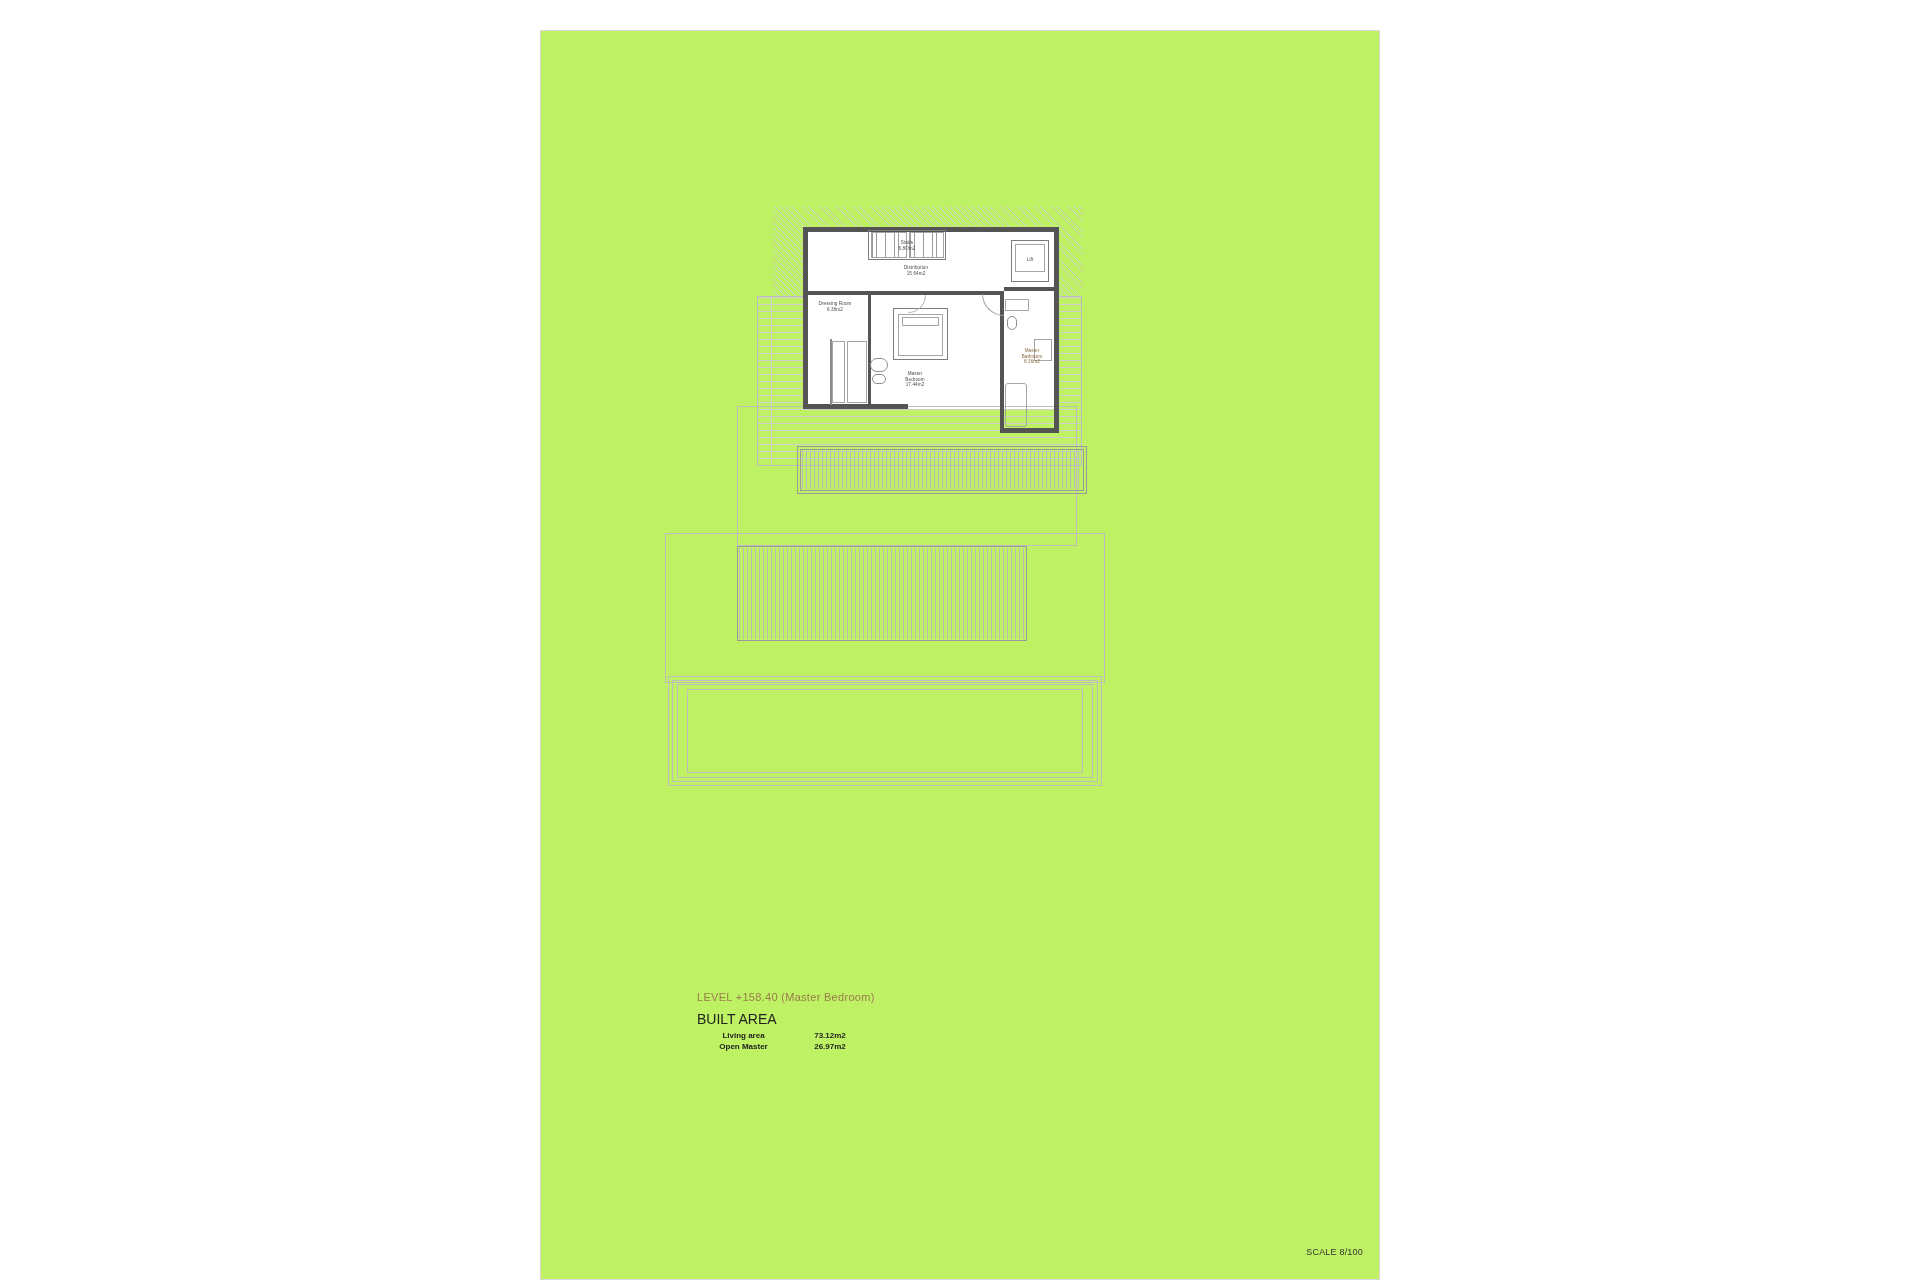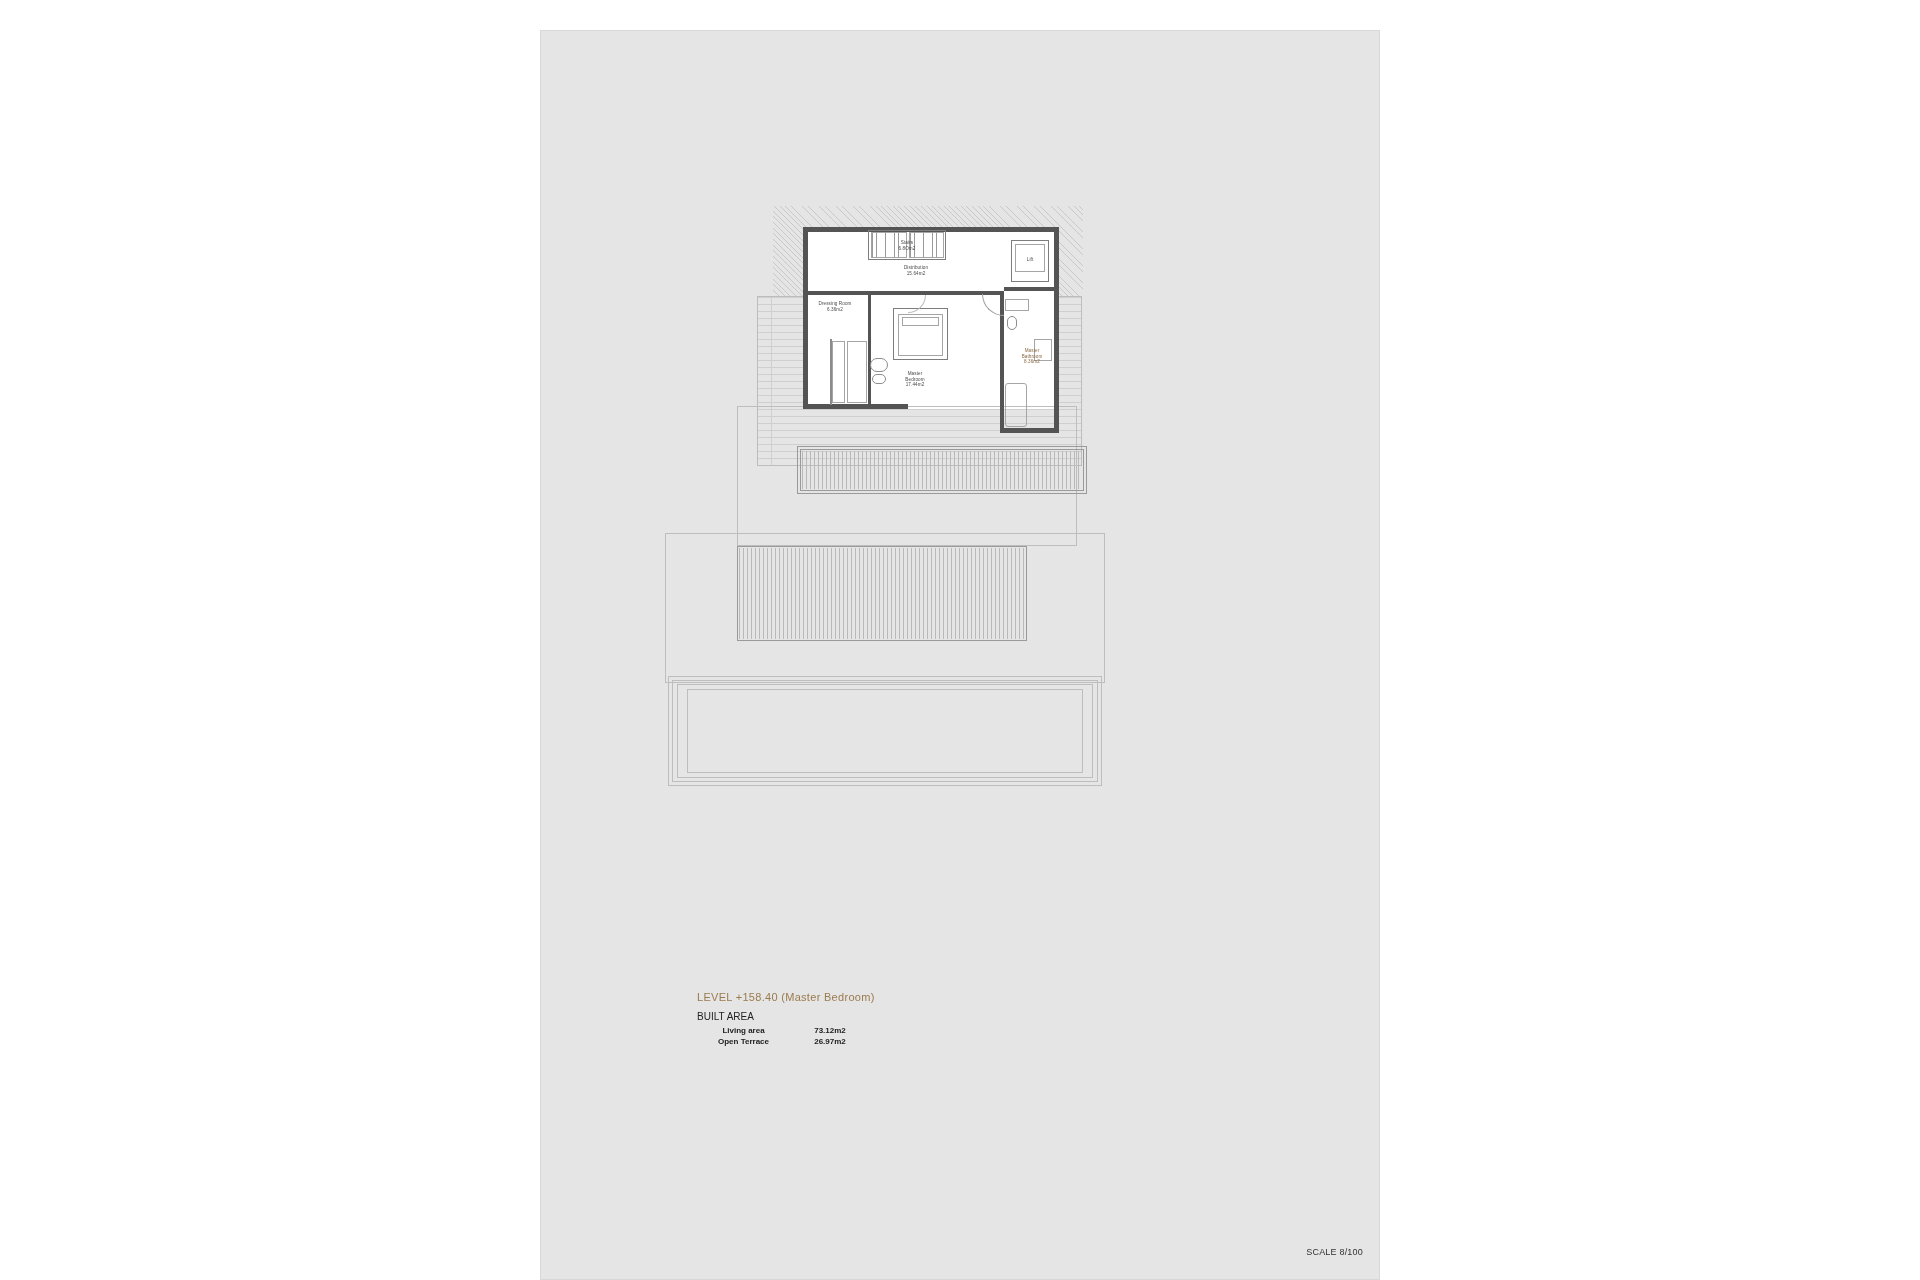--- a/index.html
+++ b/index.html
@@ -11,21 +11,21 @@
     overflow: hidden;
     font-family: "Liberation Sans", sans-serif;
   }
 
   #sheet {
     position: absolute;
     left: 540px;
     top: 30px;
     width: 840px;
     height: 1250px;
-    background: #e5e5e5;
+    background: #bef264;
     border: 1px solid #d8d8d8;
     box-sizing: border-box;
   }
 
   
   #plan {
     position: absolute;
     left: 0;
     top: 0;
     width: 840px;
@@ -109,21 +109,21 @@
     top: 960px;
     width: 420px;
   }
   .tb-level {
     font-size: 11px;
     color: #9b7b4e;
     letter-spacing: 0.3px;
     margin-bottom: 8px;
   }
   .tb-built {
-    font-size: 10px;
+    font-size: 14px;
     color: #222;
     margin-bottom: 3px;
   }
   .tb-row {
     display: flex;
     font-size: 8px;
     color: #222;
     line-height: 11px;
     font-weight: bold;
     text-align: center;
@@ -232,20 +232,20 @@
   </div>
 
   <div id="titleblock">
     <div class="tb-level">LEVEL +158.40 (Master Bedroom)</div>
     <div class="tb-built">BUILT AREA</div>
     <div class="tb-row">
       <div class="k">Living area</div>
       <div class="v">73.12m2</div>
     </div>
     <div class="tb-row">
-      <div class="k">Open Terrace</div>
+      <div class="k">Open Master</div>
       <div class="v">26.97m2</div>
     </div>
   </div>
 
   <div id="scale">SCALE 8/100</div>
 
 </div>
 
 </body></html>

